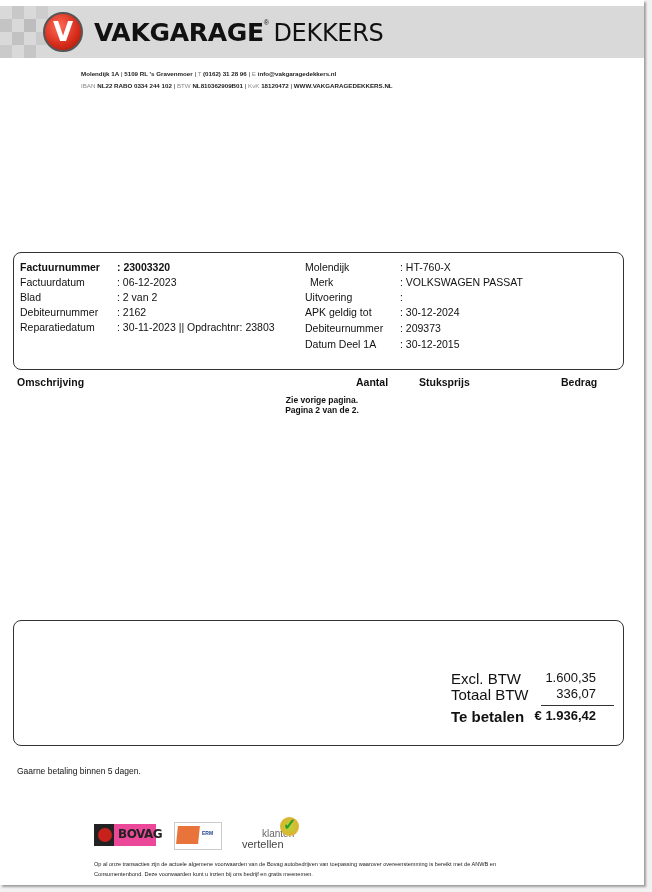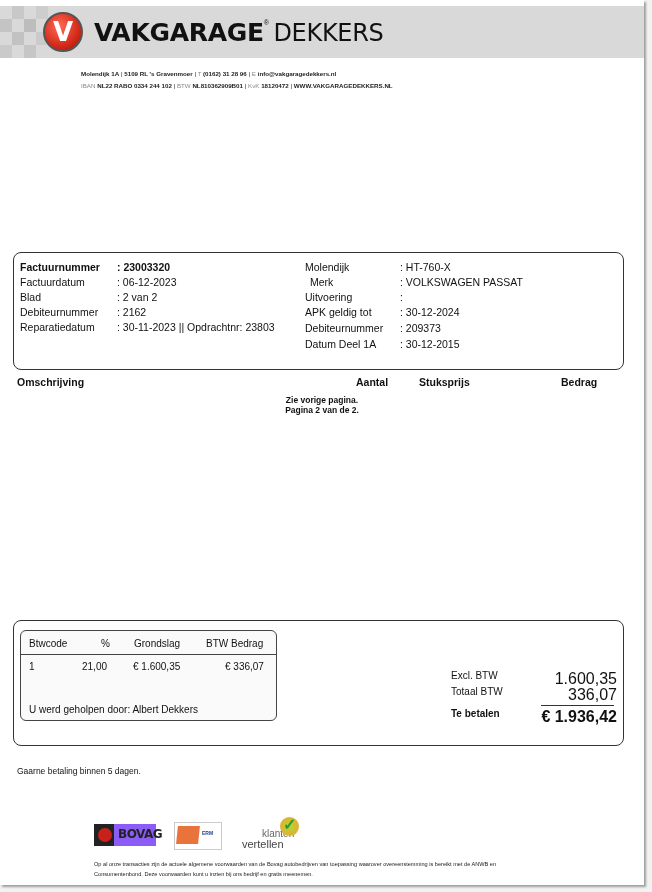--- a/index.html
+++ b/index.html
@@ -22,26 +22,26 @@
   .k { position:absolute; }
   .v { position:absolute; }
   .b { font-weight:bold; }
   .colhead { position:absolute; top:376px; font-size:10.5px; font-weight:bold; }
   .notice { position:absolute; top:395px; left:0; width:644px; text-align:center; font-size:8.5px; font-weight:bold; line-height:10px; }
   .vat-box { position:absolute; left:20px; top:630px; width:257px; height:91px; border:1.3px solid #444; border-radius:6px; box-sizing:border-box; background:#fafafa; }
   .vat-head { position:absolute; top:7px; font-size:10px; }
   .vat-sep { position:absolute; left:0; top:23px; width:100%; border-top:1px solid #444; }
   .vat-cell { position:absolute; top:30px; font-size:10px; }
   .helped { position:absolute; left:8px; top:73px; font-size:10px; }
-  .tot-lbl { position:absolute; left:451px; font-size:10px; }
-  .tot-val { position:absolute; right:27px; font-size:16px; text-align:right; }
+  .tot-lbl { position:absolute; left:451px; font-size:15px; }
+  .tot-val { position:absolute; right:48px; font-size:13px; text-align:right; }
   .tot-line { position:absolute; left:541px; top:705px; width:73px; border-top:1px solid #333; }
   .payterm { position:absolute; left:17px; top:766px; font-size:8.5px; }
   .footer-text { position:absolute; left:94px; top:860px; font-size:5.6px; line-height:9.5px; color:#222; width:520px; }
-  .bovag { position:absolute; left:94px; top:824px; width:62px; height:22px; background:#8b5cf6; }
+  .bovag { position:absolute; left:94px; top:824px; width:62px; height:22px; background:#ec4899; }
   .bovag .ico { position:absolute; left:2px; top:2px; width:18px; height:18px; background:#c8201a; border-radius:50%; border:2px solid #222; box-sizing:border-box; }
   .bovag .txt { position:absolute; left:24px; top:3px; font-size:12px; font-weight:bold; color:#222; font-family:"DejaVu Sans", sans-serif; letter-spacing:-0.5px; }
   .bovag .blk { position:absolute; left:0; top:0; width:20px; height:22px; background:#222; }
   .erm { position:absolute; left:174px; top:822px; width:46px; height:26px; border:1px solid #ccc; background:#fff; }
   .erm .o { position:absolute; left:2px; top:3px; width:22px; height:18px; background:#e9743b; transform:skewX(-6deg); }
   .erm .t { position:absolute; left:27px; top:7px; font-size:5px; color:#1f3f8f; font-weight:bold; }
   .kv1 { position:absolute; left:242px; top:828px; font-size:10px; color:#666;padding-left:20px; }
   .kv2 { position:absolute; left:242px; top:838px; font-size:11px; color:#444; }
   .kv-check { position:absolute; left:280px; top:817px; width:19px; height:19px; border-radius:50%; background:radial-gradient(circle, #b6d33a, #f2a42a); }
   .kv-check span { position:absolute; left:3px; top:-2px; font-size:16px; color:#2a9c2a; font-weight:bold; }
@@ -146,32 +146,20 @@
   <div class="colhead" style="left:419px;">Stuksprijs</div>
   <div class="colhead" style="left:561px;">Bedrag</div>
 
   <div class="notice">
     <div>Zie vorige pagina.</div>
     <div>Pagina 2 van de 2.</div>
   </div>
 
   <div class="box" style="left:13px;top:620px;width:611px;height:126px;"></div>
 
-  <div class="vat-box">
-    <div class="vat-head" style="left:8px;">Btwcode</div>
-    <div class="vat-head" style="left:80px;">%</div>
-    <div class="vat-head" style="left:113px;">Grondslag</div>
-    <div class="vat-head" style="left:185px;">BTW Bedrag</div>
-    <div class="vat-sep"></div>
-    <div class="vat-cell" style="left:8px;">1</div>
-    <div class="vat-cell" style="left:61px;">21,00</div>
-    <div class="vat-cell" style="left:112px;">€ 1.600,35</div>
-    <div class="vat-cell" style="left:204px;">€ 336,07</div>
-    <div class="helped">U werd geholpen door: Albert Dekkers</div>
-  </div>
 
   <div class="tot-lbl" style="top:670px;">Excl. BTW</div>
   <div class="tot-val" style="top:670px;">1.600,35</div>
   <div class="tot-lbl" style="top:686px;">Totaal BTW</div>
   <div class="tot-val" style="top:686px;">336,07</div>
   <div class="tot-line"></div>
   <div class="tot-lbl b" style="top:708px;">Te betalen</div>
   <div class="tot-val b" style="top:708px;">€ 1.936,42</div>
 
   <div class="payterm">Gaarne betaling binnen 5 dagen.</div>

